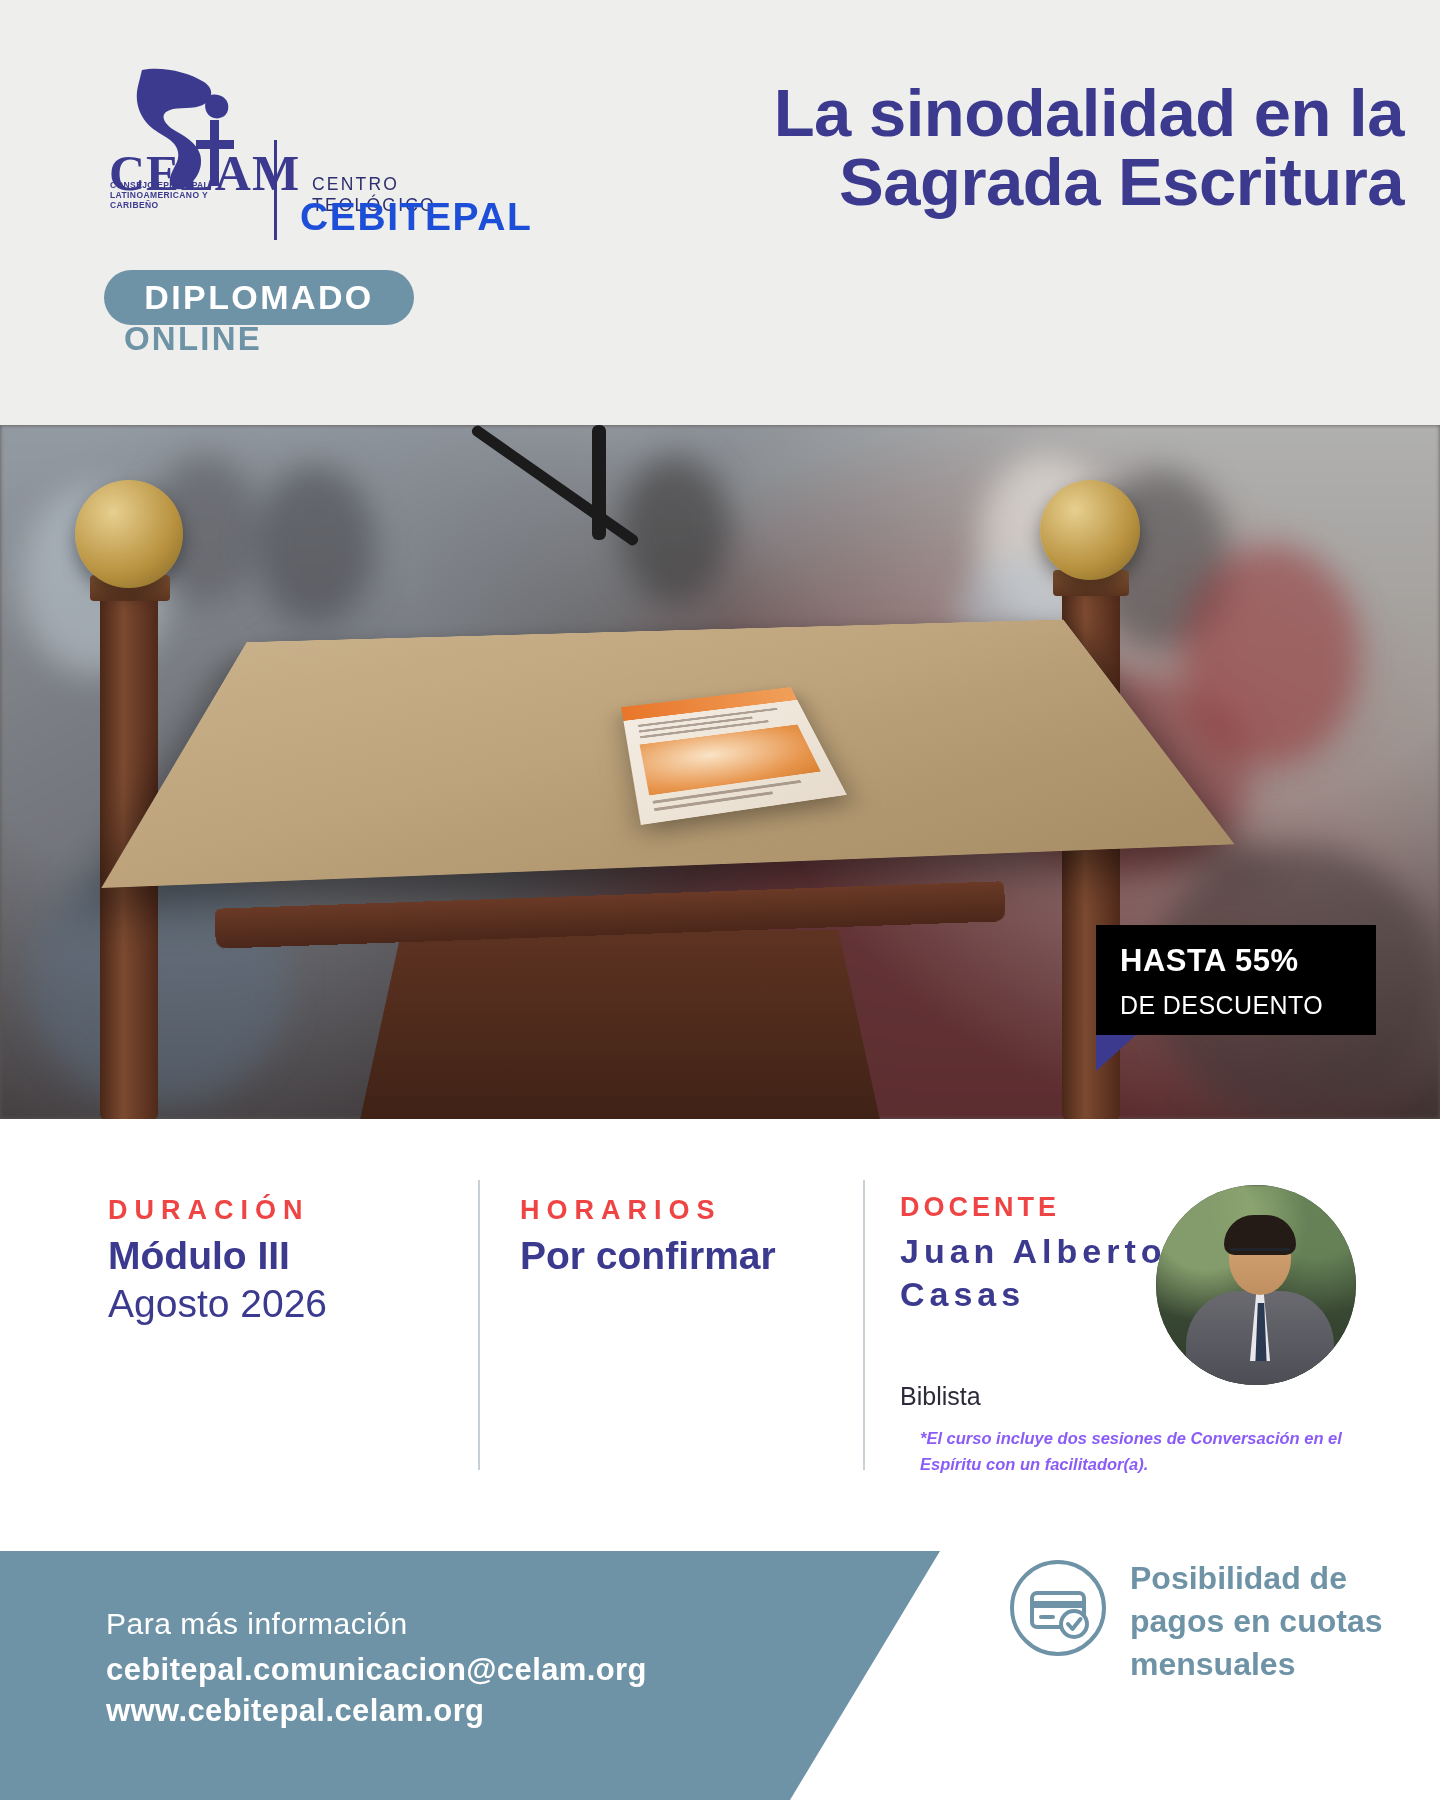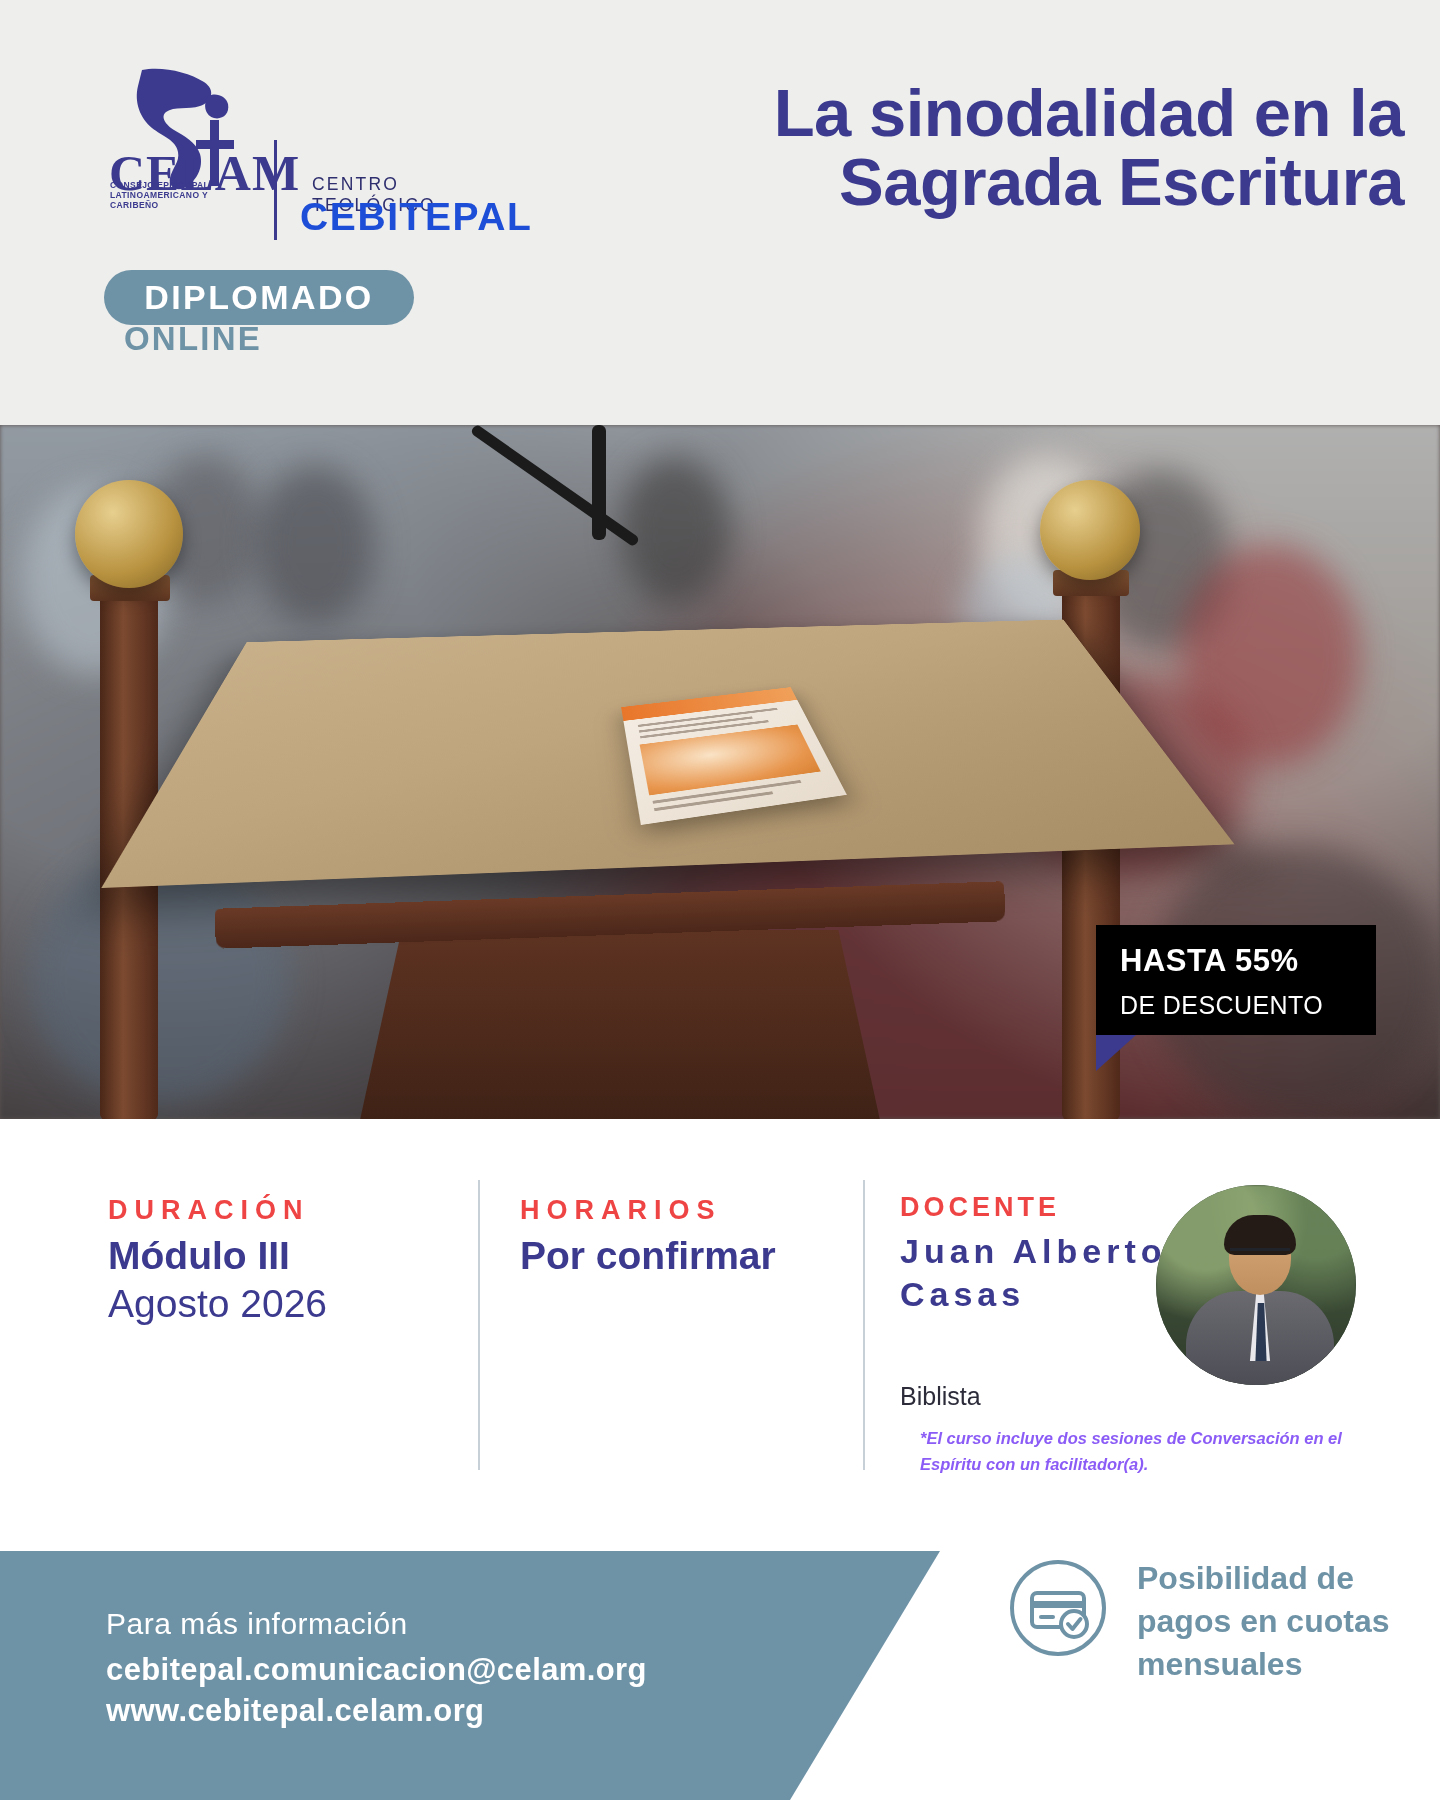--- a/index.html
+++ b/index.html
@@ -455,21 +455,20 @@
     width: 96px; height: 96px;
   }
   .pay-text {
     position: absolute;
     left: 1130px; top: 1557px;
     width: 290px;
     color: #6f93a6;
     font-size: 32px;
     line-height: 43px;
     font-weight: bold;
-    margin-left: 7px;
   }
 </style>
 </head>
 <body>
 
 <div class="poster">
 
   <div class="header"></div>
   <div class="header-left-ext"></div>
 

